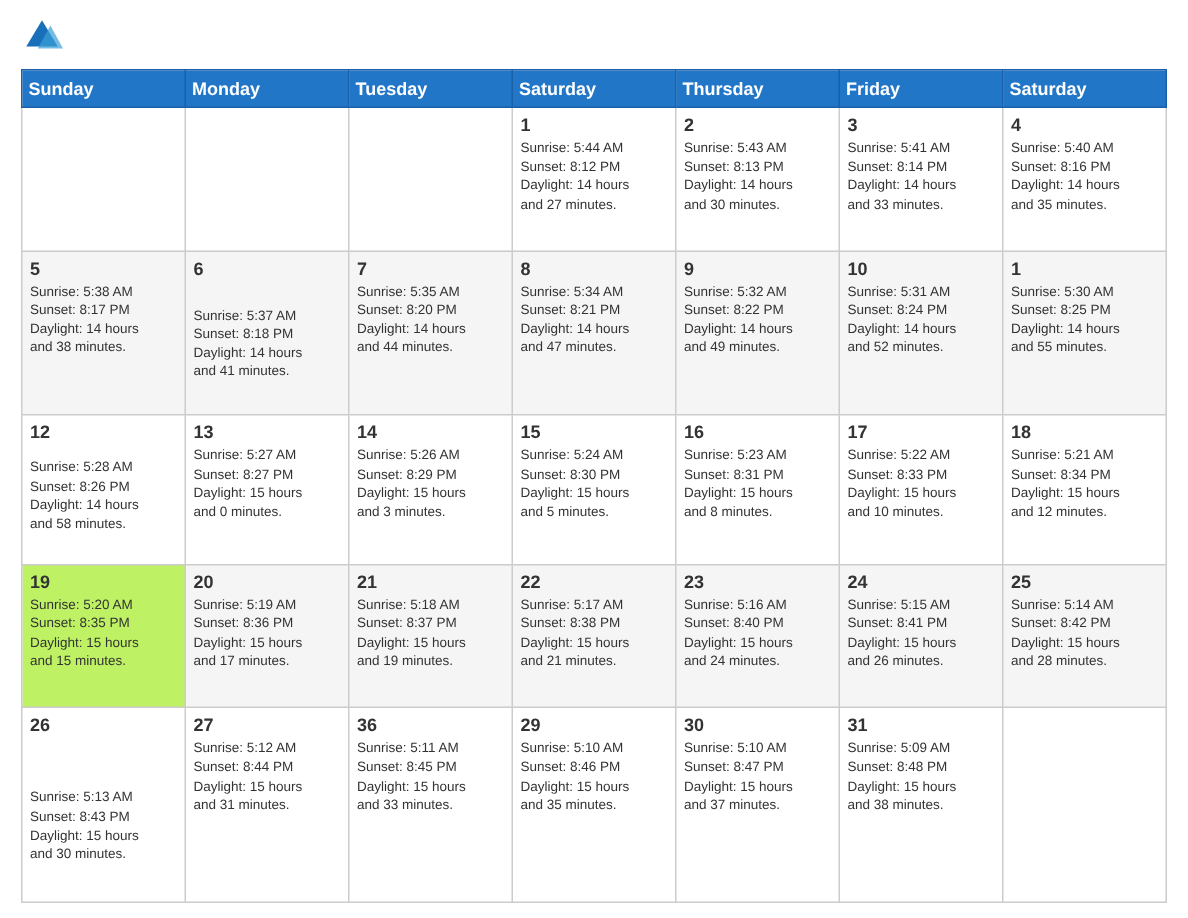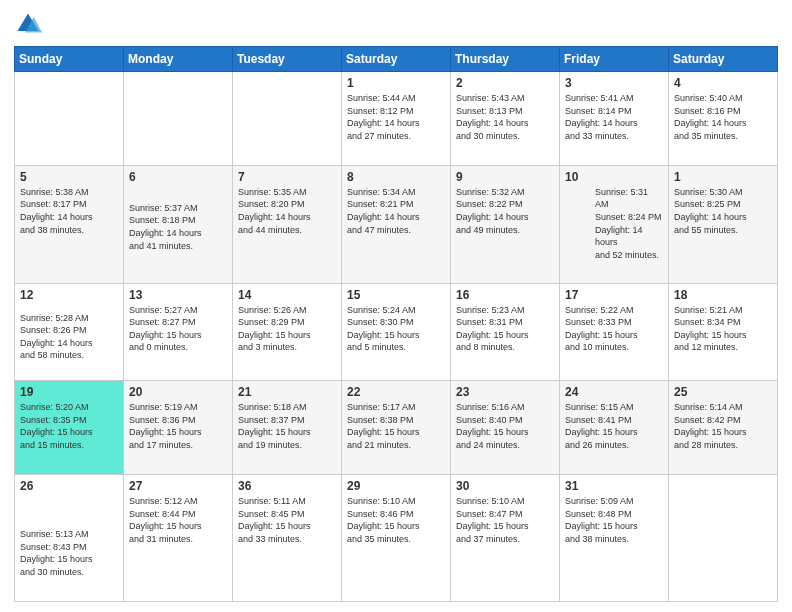--- a/index.html
+++ b/index.html
@@ -187,21 +187,21 @@
           </td>
           <td style="background: rgb(245, 245, 245);">
             <span class="day-number">9</span>
             <div class="day-info" style="white-space: pre-line;">Sunrise: 5:32 AM
 Sunset: 8:22 PM
 Daylight: 14 hours
 and 49 minutes.</div>
           </td>
           <td style="background: rgb(245, 245, 245);">
             <span class="day-number">10</span>
-            <div class="day-info" style="white-space: pre-line; margin-left: 30px;">Sunrise: 5:31 AM
+            <div class="day-info" style="white-space: pre-line;">Sunrise: 5:31 AM
 Sunset: 8:24 PM
 Daylight: 14 hours
 and 52 minutes.</div>
           </td>
           <td style="background: rgb(245, 245, 245);">
             <span class="day-number">1</span>
             <div class="day-info" style="white-space: pre-line;">Sunrise: 5:30 AM
 Sunset: 8:25 PM
 Daylight: 14 hours
 and 55 minutes.</div>
@@ -252,21 +252,21 @@
           </td>
           <td>
             <span class="day-number">18</span>
             <div class="day-info" style="white-space: pre-line;">Sunrise: 5:21 AM
 Sunset: 8:34 PM
 Daylight: 15 hours
 and 12 minutes.</div>
           </td>
         </tr>
         <tr style="background: rgb(245, 245, 245);">
-          <td style="background: #5eead4;">
+          <td style="background: #bef264;">
             <span class="day-number">19</span>
             <div class="day-info" style="white-space: pre-line;">Sunrise: 5:20 AM
 Sunset: 8:35 PM
 Daylight: 15 hours
 and 15 minutes.</div>
           </td>
           <td style="background: rgb(245, 245, 245);">
             <span class="day-number">20</span>
             <div class="day-info" style="white-space: pre-line;">Sunrise: 5:19 AM
 Sunset: 8:36 PM

